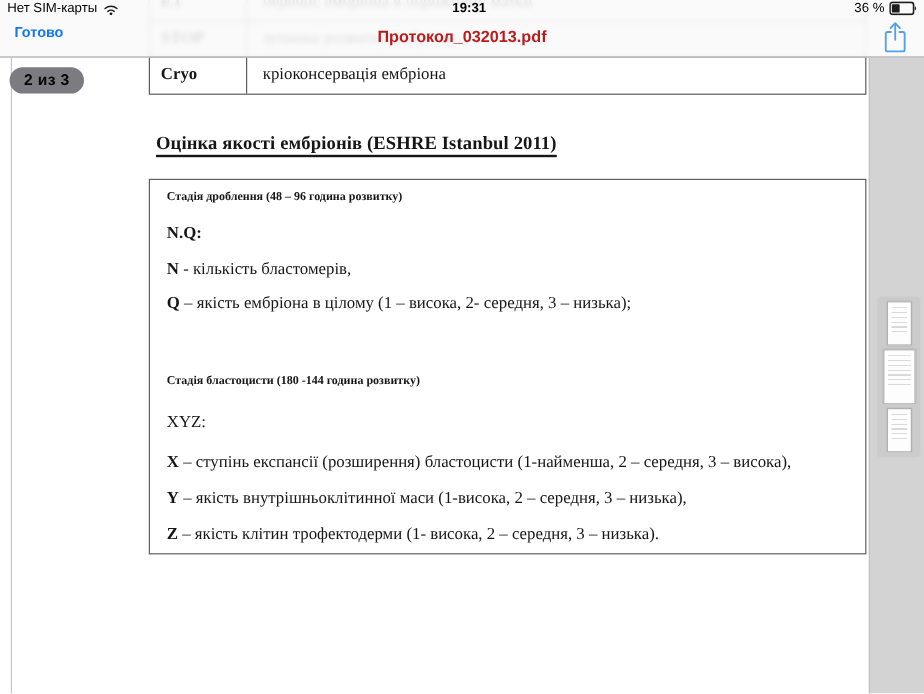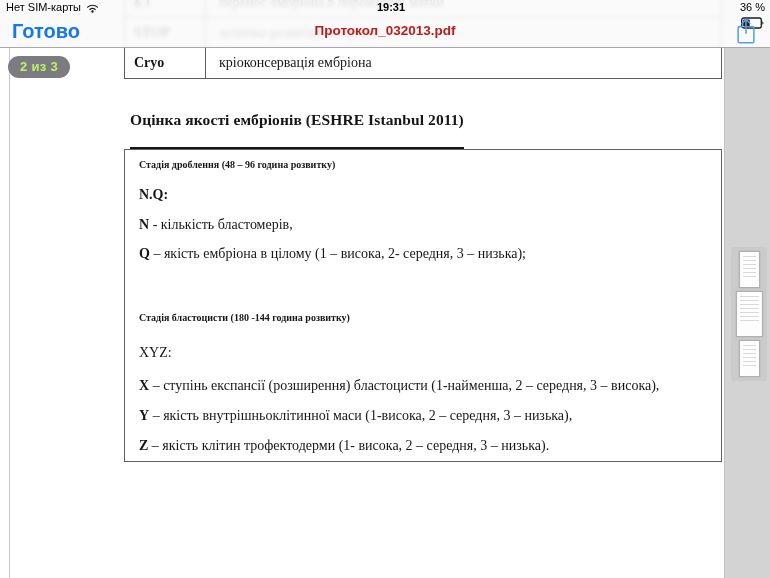--- a/index.html
+++ b/index.html
@@ -15,49 +15,49 @@
 
   
   .ios-header{
     position:absolute; left:0; top:0; right:0; height:48px; z-index:20;
     background:rgba(249,249,249,0.87); border-bottom:1px solid #a8a8ac;
     backdrop-filter:blur(2px);
   }
   .status-bar{ position:relative; height:15px; font-size:11px; color:#000; }
   .status-left{ position:absolute; left:6px; top:1px; display:flex; align-items:center; gap:4px; }
   .status-time{ position:absolute; left:0; right:0; top:1px; text-align:center; font-weight:600;padding-left:12px; }
-  .status-right{ position:absolute; right:5px; top:1px; display:flex; align-items:flex-end; gap:4px;flex-direction:column; }
+  .status-right{ position:absolute; right:5px; top:1px; display:flex; align-items:center; gap:4px; }
   .nav-bar{ position:relative; height:32px; }
-  .done-btn{ position:absolute; left:12px; top:5px; font-size:20px; font-weight:700; color:#1478f0; cursor:pointer; background:none; border:none; font-family:inherit;text-align:center; }
+  .done-btn{ position:absolute; left:12px; top:5px; font-size:12px; font-weight:700; color:#1478f0; cursor:pointer; background:none; border:none; font-family:inherit;text-align:center; }
   .nav-title{ position:absolute; left:0; right:0; top:8px; text-align:center; font-size:13.5px; font-weight:700; color:#b91c1c; }
   .share-btn{ position:absolute; right:10px; top:2px; width:28px; height:28px; background:none; border:none; cursor:pointer; padding:0; }
 
   
   .page-badge{
     position:absolute; left:8px; top:56px; z-index:25;
-    background:rgba(112,112,118,0.92); color:#bef264; font-size:13px; font-weight:700;
+    background:rgba(112,112,118,0.92); color:#000000; font-size:13px; font-weight:700;
     padding:3px 12px 4px 12px; border-radius:13px; letter-spacing:0.3px;
   }
 
   
   .doc{ position:absolute; left:0; top:0; width:724px; height:454px; z-index:1;
         font-family:"Liberation Serif", serif; color:#161616; }
 
   .doc-table{ position:absolute; left:124px; top:-13px; width:598px;
               border:1px solid #5c5c5c; }
   .doc-row{ display:flex; border-top:1px solid #5c5c5c; }
   .doc-row:first-child{ border-top:none; }
   .row-h1{ height:29px; } .row-h2{ height:30px; } .row-h3{ height:31px; }
   .cell-code{ width:81px; border-right:1px solid #5c5c5c; display:flex; align-items:center;
               padding-left:9px; font-weight:600; font-size:14px; }
   .cell-desc{ flex:1; display:flex; align-items:center; padding-left:13px; font-size:14px; }
 
   .doc-heading{
     position:absolute; left:130px; top:111px; font-size:15.5px; font-weight:700;
-    border-bottom:2px solid #161616; padding-bottom:18px; letter-spacing:0.1px;
+    border-bottom:2px solid #161616; padding-bottom:0; letter-spacing:0.1px;
   }
 
   .doc-box{ position:absolute; left:124px; top:149px; width:598px; height:313px;
             border:1px solid #5f5f5f; }
   .bx{ position:absolute; left:14px; white-space:nowrap; font-size:14px; line-height:18px; }
   .bx b{ font-weight:700; }
   .sec-title{ font-weight:700; font-size:10px; }
 
   
   .scrubber{ position:absolute; left:731px; top:247px; width:36px; z-index:5;

